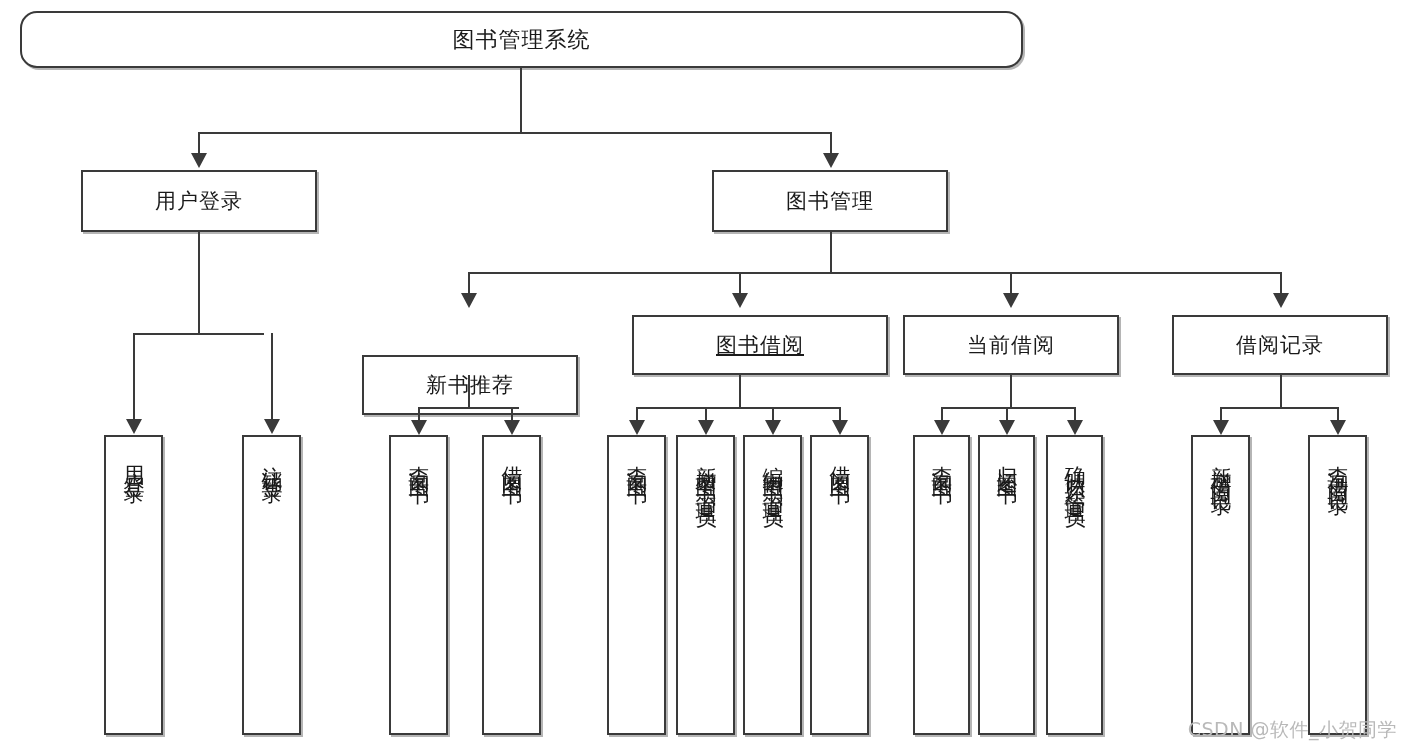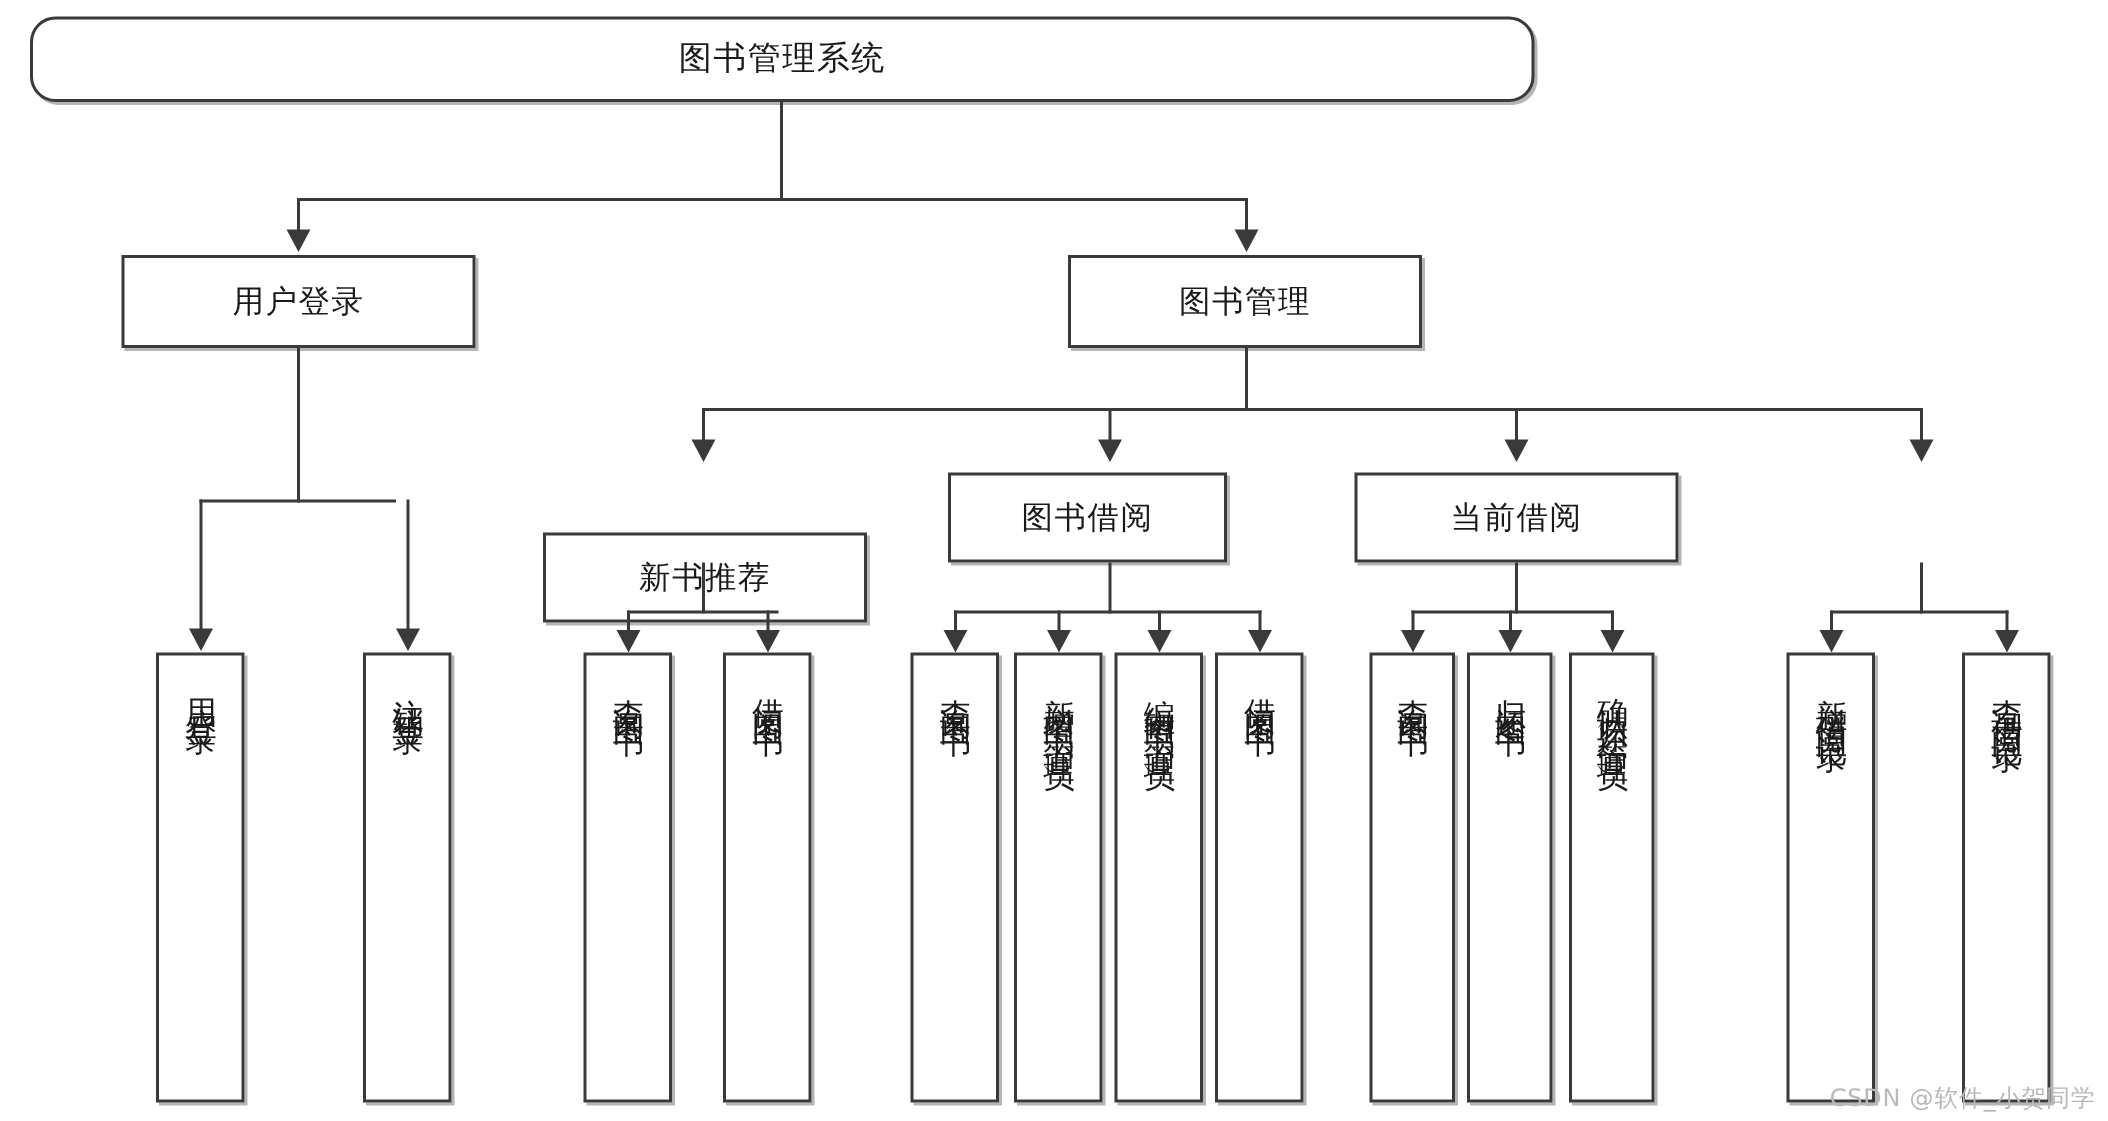--- a/index.html
+++ b/index.html
@@ -61,21 +61,21 @@
     width:0;height:0;
     border-left:8px solid transparent;
     border-right:8px solid transparent;
     border-top:15px solid #3a3a3a;
   }
   
   #watermark{
     position:absolute;
     right:8px;
     bottom:4px;
-    font-size:16px;
+    font-size:19px;
     color:#b9b9b9;
     letter-spacing:0.5px;
     white-space:nowrap;
     pointer-events:none;
   }
 </style>
 </head>
 <body>
 
 <div id="canvas">
@@ -115,25 +115,28 @@
   <div class="ln v" style="left:739px;top:272px;height:24px;"></div>
   <div class="arrow" style="left:732px;top:293px;"></div>
   <div class="ln v" style="left:1010px;top:272px;height:24px;"></div>
   <div class="arrow" style="left:1003px;top:293px;"></div>
   <div class="ln v" style="left:1280px;top:272px;height:24px;"></div>
   <div class="arrow" style="left:1273px;top:293px;"></div>
 
   <div class="node h" style="left:362px;top:315px;width:216px;height:60px;margin-top:40px;">
     <span class="label">新书推荐</span>
   </div>
-  <div class="node h" style="left:632px;top:315px;width:186px;height:60px;">
+  <div class="node h" style="left:632px;top:315px;width:256px;height:60px;text-decoration:underline;">
     <span class="label">图书借阅</span>
   </div>
   <div class="node h" style="left:903px;top:315px;width:216px;height:60px;">
     <span class="label">当前借阅</span>
+  </div>
+  <div class="node h" style="left:1172px;top:315px;width:216px;height:60px;">
+    <span class="label">借阅记录</span>
   </div>
 
   <div class="ln v" style="left:468px;top:375px;height:34px;"></div>
   <div class="ln h" style="left:418px;top:407px;width:101px;"></div>
   <div class="ln v" style="left:418px;top:407px;height:16px;"></div>
   <div class="arrow" style="left:411px;top:420px;"></div>
   <div class="ln v" style="left:511px;top:407px;height:16px;"></div>
   <div class="arrow" style="left:504px;top:420px;"></div>
 
   <div class="ln v" style="left:739px;top:375px;height:34px;"></div>

